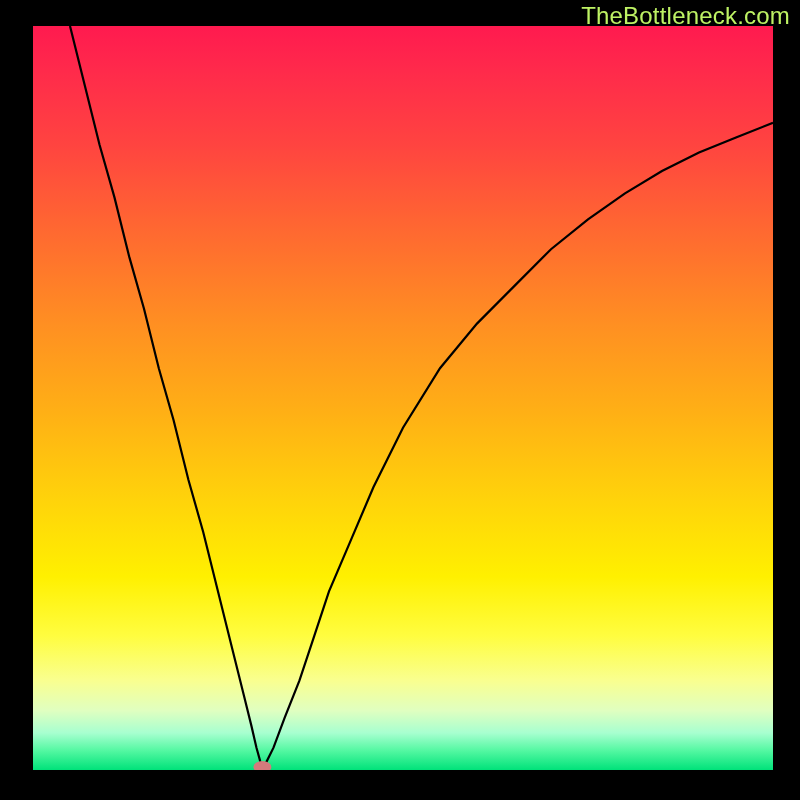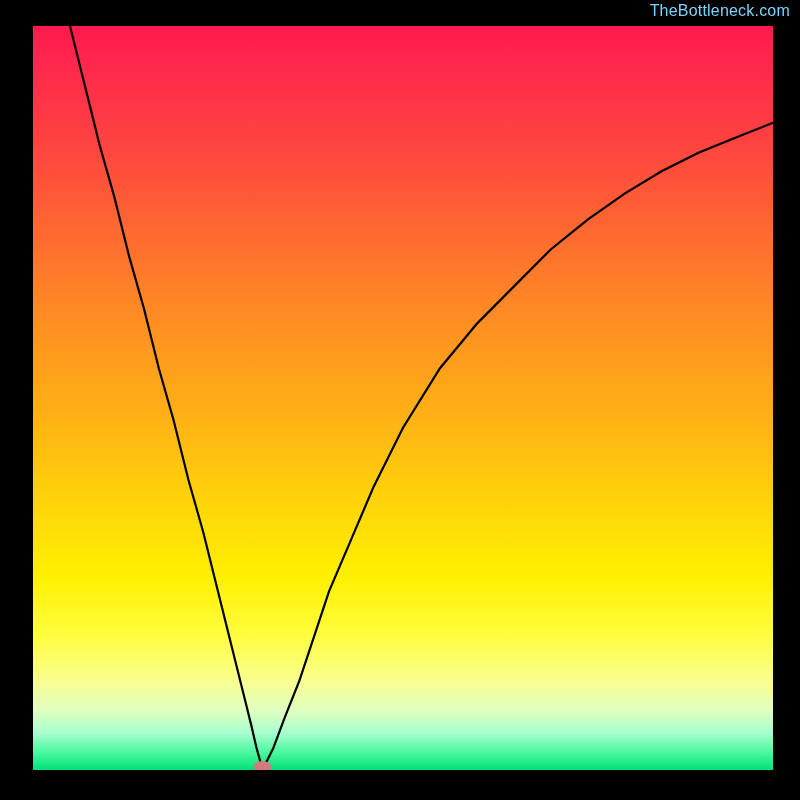--- a/index.html
+++ b/index.html
@@ -14,22 +14,22 @@
   .frame {
     position: relative;
     width: 800px;
     height: 800px;
     background: #000;
   }
   .watermark {
     position: absolute;
     top: 2px;
     right: 10px;
-    color: #7dd3fc;
-    font-size: 16px;
+    color: #bef264;
+    font-size: 24px;
     font-weight: 500;
     letter-spacing: 0.2px;
     z-index: 10;
   }
   .plot-area {
     position: absolute;
     left: 33px;
     top: 26px;
     width: 740px;
     height: 744px;

